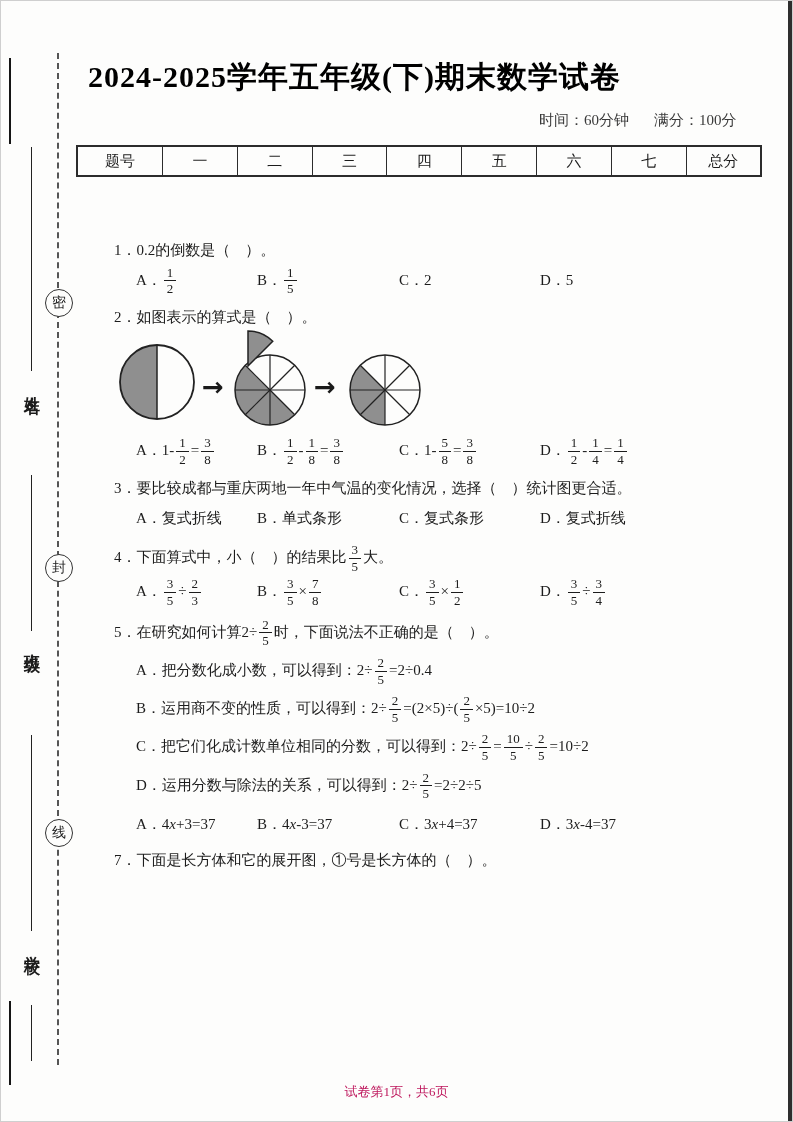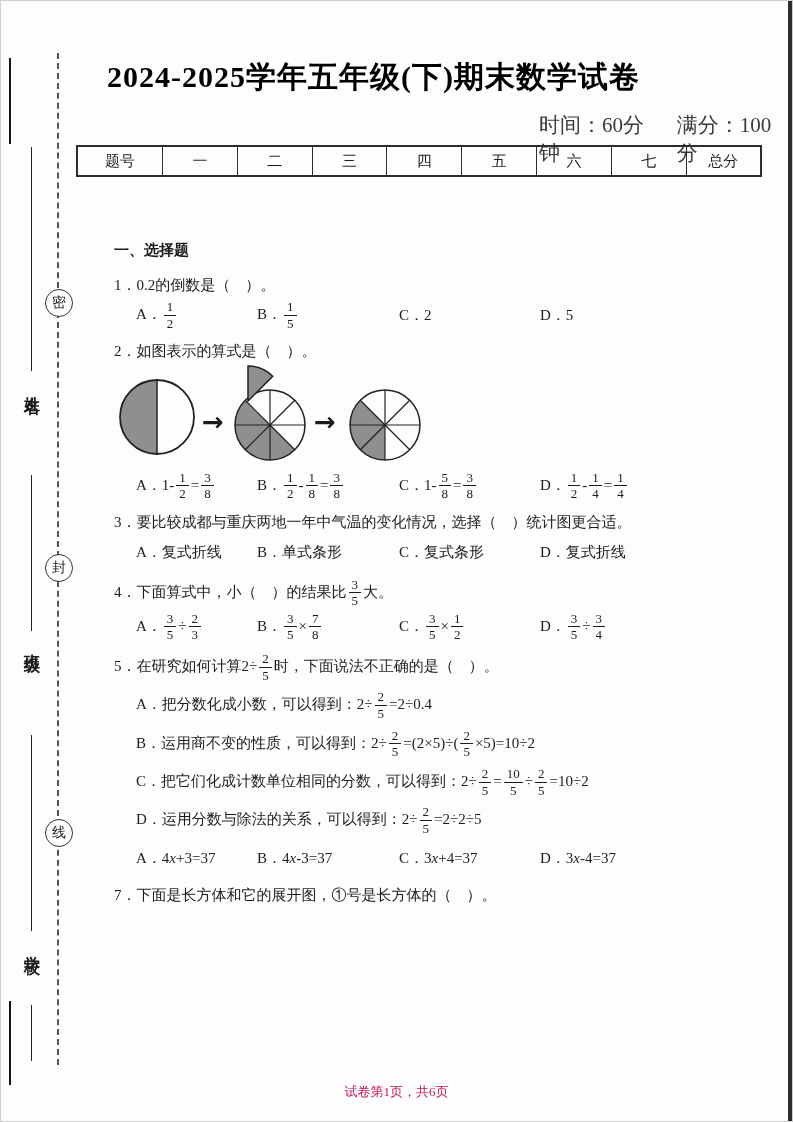--- a/index.html
+++ b/index.html
@@ -27,24 +27,24 @@
     position:absolute; left:20px; writing-mode:vertical-rl; text-orientation:upright;
     font-size:16px; font-weight:600; letter-spacing:3px; color:#1b1b1b;
   }
   .vl-name { top:382px; } .vl-class { top:640px; } .vl-school { top:942px; }
   .blank-line { position:absolute; left:30px; width:0; border-left:1.5px solid #222; }
   .bl1 { top:146px; height:224px; } .bl2 { top:474px; height:156px; }
   .bl3 { top:734px; height:196px; } .bl4 { top:1004px; height:56px; }
 
   
   .title {
-    position:absolute; left:106px; top:56px; margin:0; font-size:30px; font-weight:700;
+    position:absolute; left:87px; top:56px; margin:0; font-size:30px; font-weight:700;
     letter-spacing:1px; color:#000;
   }
-  .meta { position:absolute; left:538px; top:110px; display:flex; gap:12px; font-size:21px; color:#3a3a3a; }
+  .meta { position:absolute; left:538px; top:110px; display:flex; gap:25px; font-size:15px; color:#3a3a3a; }
 
   
   table.score-table {
     position:absolute; left:75px; top:144px; width:686px; border-collapse:collapse;
     border:2px solid #2c2c2c; font-size:15px; table-layout:fixed;
   }
   table.score-table td { border:1px solid #2c2c2c; height:28px; text-align:center; padding:0; }
   td.rowlabel { width:84px; }
 
   
@@ -113,21 +113,20 @@
       <td>五</td>
       <td>六</td>
       <td>七</td>
       <td>总分</td>
     </tr>
   </tbody>
     </table>
 
   <div class="content">
 
-    <div class="sec-heading">一、选择题</div>
 
     <div class="q">
       <div class="stem">1．0.2的倒数是（　）。</div>
       <div class="opts4">
         <span>A．<span class="frac"><span class="fn">1</span><span class="fd">2</span></span></span>
         <span>B．<span class="frac"><span class="fn">1</span><span class="fd">5</span></span></span>
         <span>C．2</span>
         <span>D．5</span>
       </div>
     </div>

